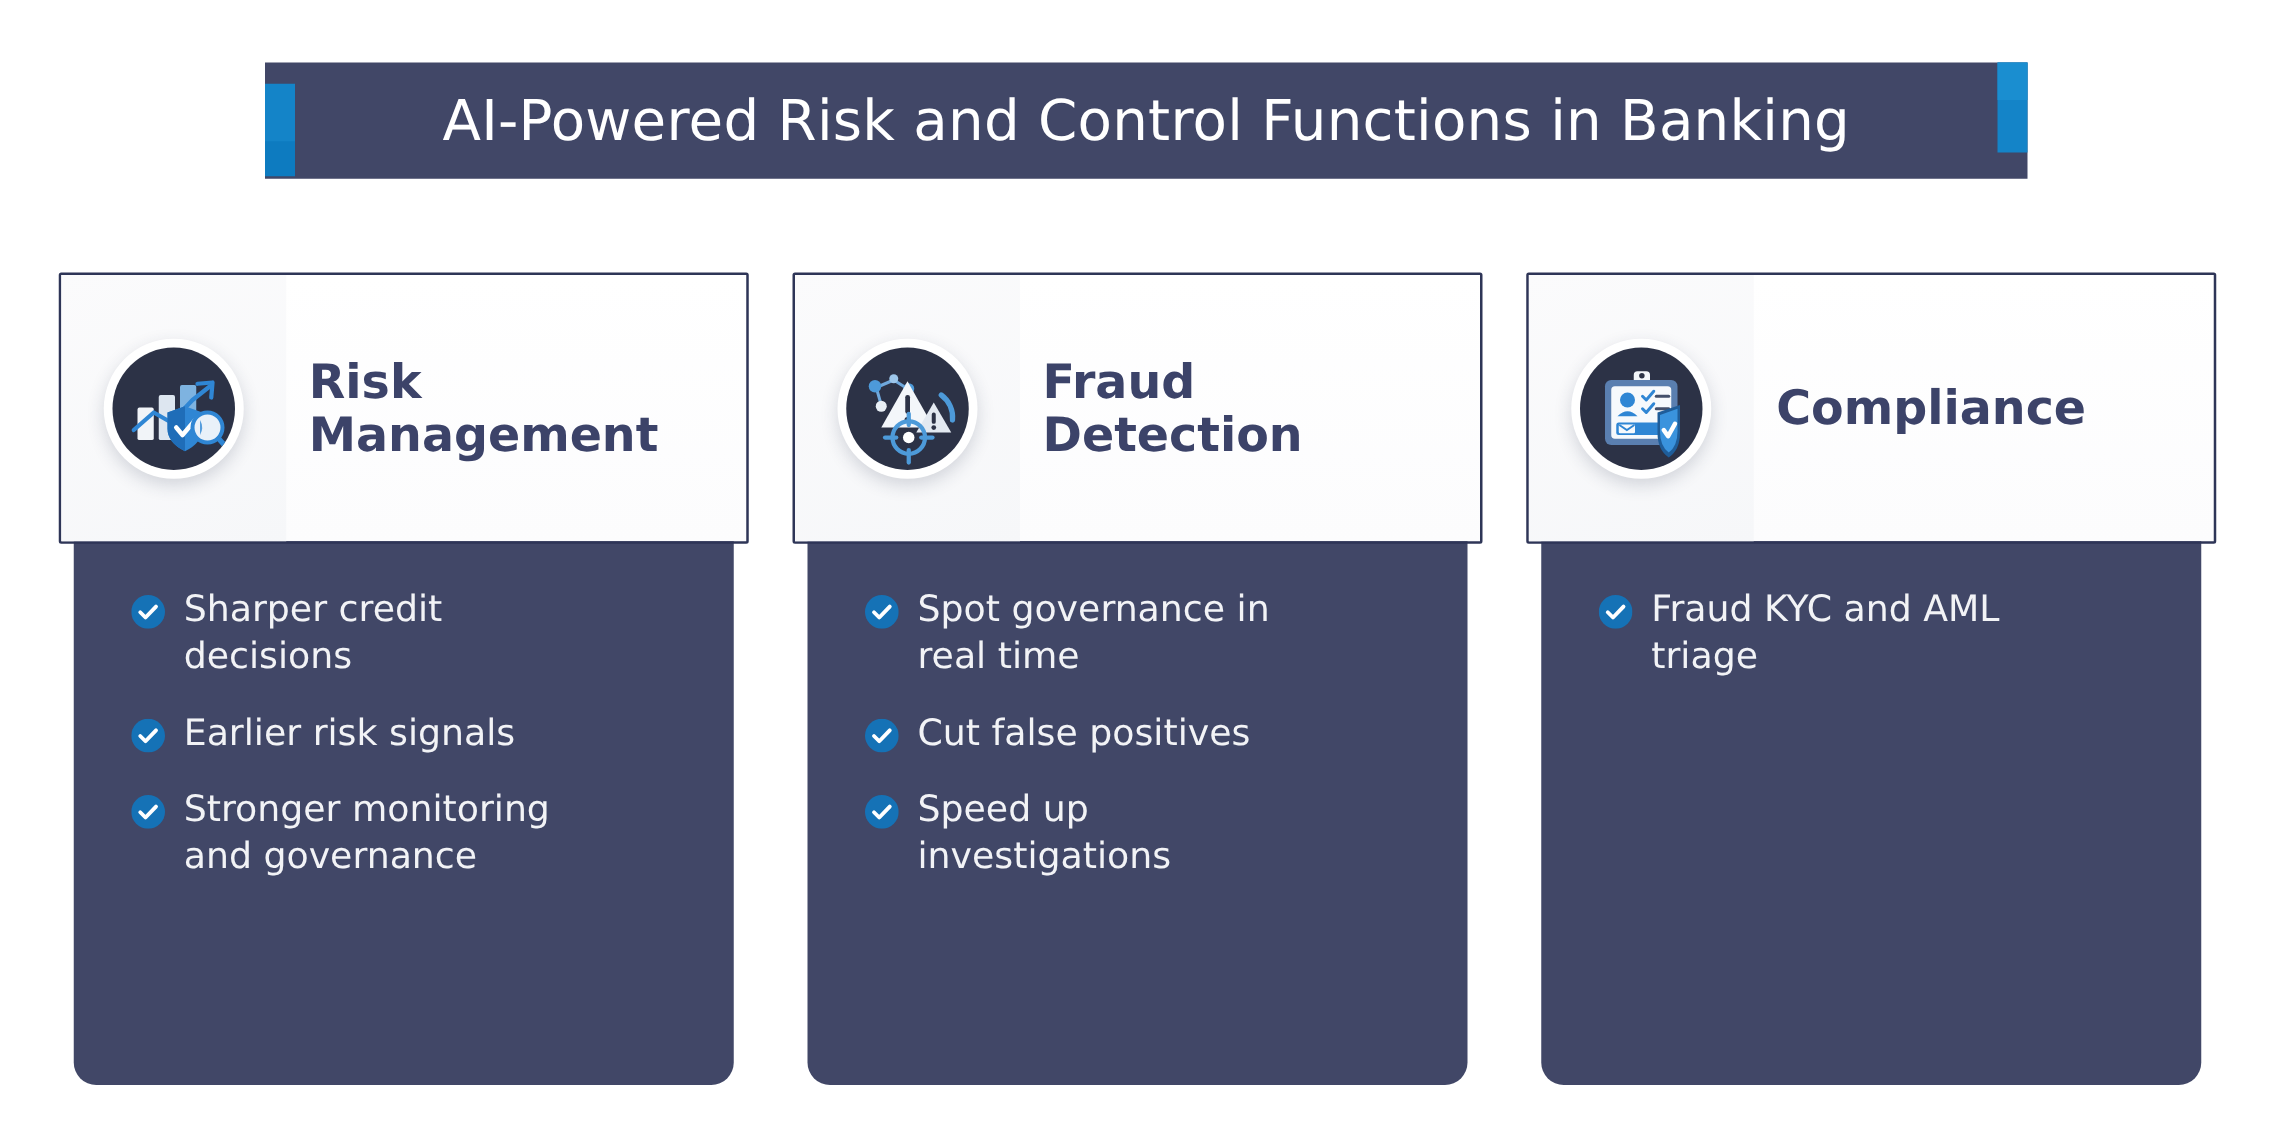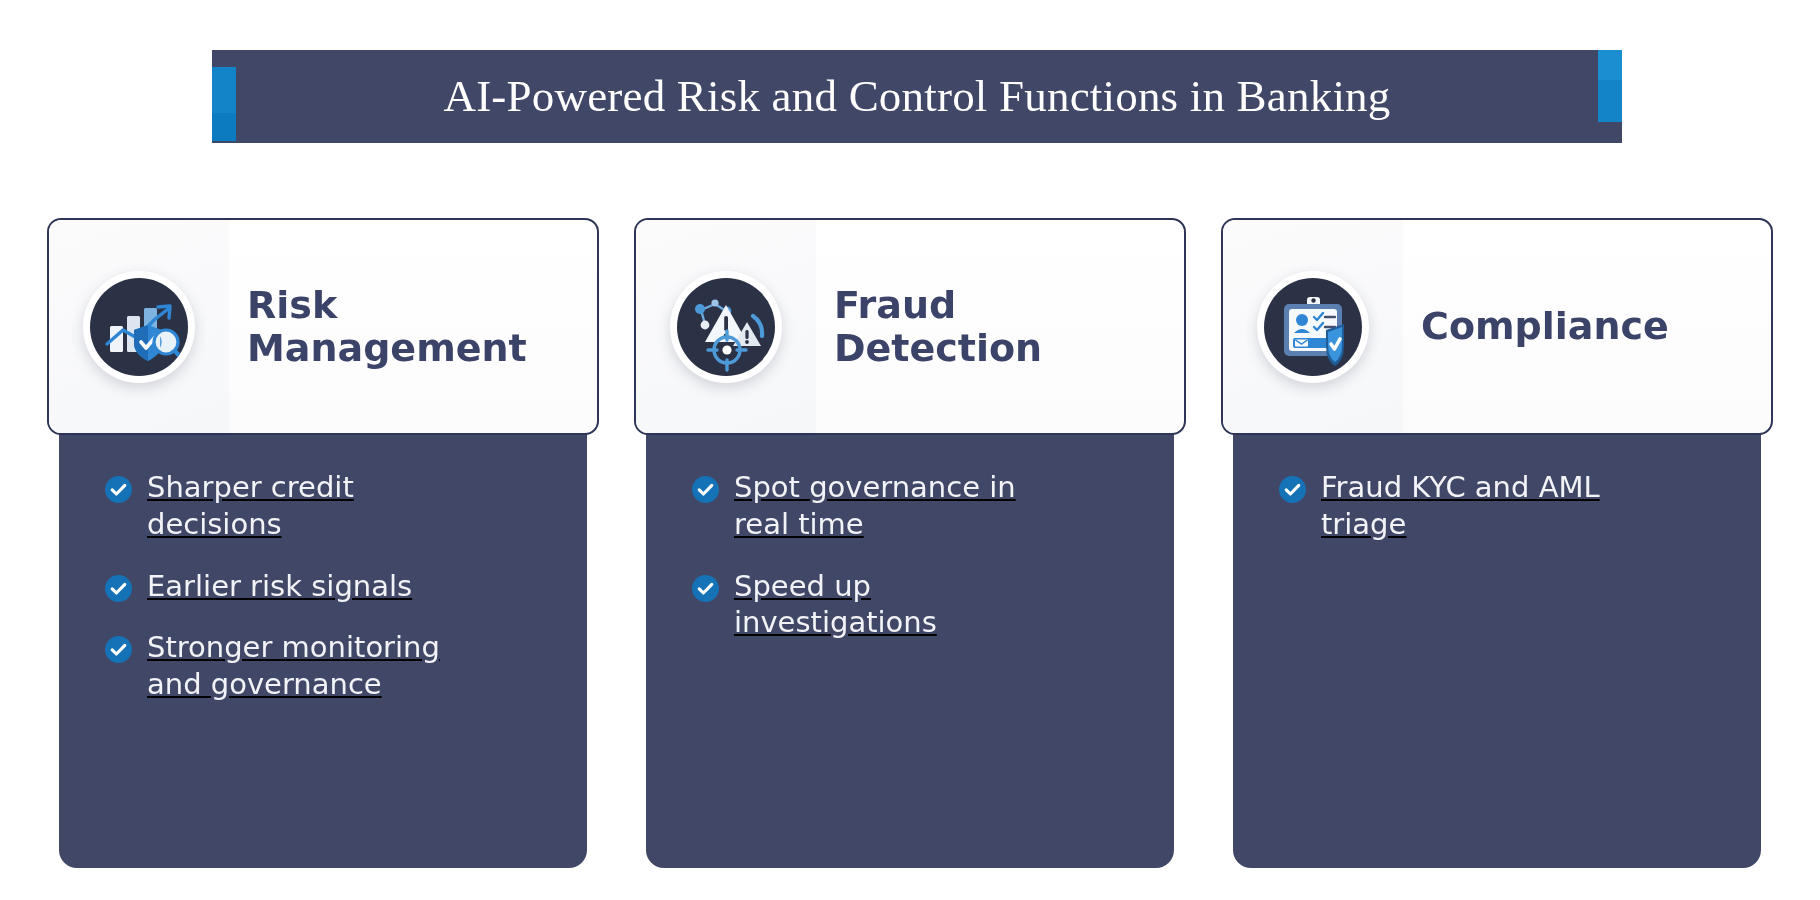--- a/index.html
+++ b/index.html
@@ -33,21 +33,20 @@
   }
 
   .header-title {
     color: #ffffff;
     font-size: 45px;
     font-weight: 400;
     letter-spacing: 0.2px;
     line-height: 1;
     text-align: center;
     white-space: nowrap;
-    font-family: Liberation Serif, serif;
   }
 
   
   .accent-left {
     position: absolute;
     left: 212px;
     top: 67px;
     width: 24px;
     height: 73px;
     background: #1484c8;
@@ -103,21 +102,21 @@
   }
 
   
   .card-head {
     position: relative;
     z-index: 2;
     width: 552px;
     height: 217px;
     background: linear-gradient(180deg, #ffffff 0%, #fcfcfd 100%);
     border: 2px solid #2e3557;
-    border-radius: 14px;
+    border-radius: 2px;
     display: flex;
     align-items: center;
     padding-left: 0;
     overflow: hidden;
   }
 
   .icon-wrap {
     width: 180px;
     height: 217px;
     flex: 0 0 180px;
@@ -164,21 +163,20 @@
   .card-body {
     position: absolute;
     left: 12px;
     top: 196px;
     width: 528px;
     height: 454px;
     background: #414767;
     border-radius: 0 0 18px 18px;
     z-index: 1;
     padding: 55px 28px 30px 46px;
-    text-decoration: underline;
   }
 
   .bullet-list { list-style: none; }
 
   .bullet {
     display: flex;
     align-items: flex-start;
     gap: 15px;
     margin-bottom: 25px;
   }
@@ -281,20 +279,29 @@
       <div class="card-body">
         <ul class="bullet-list">
           <li class="bullet">
             <span class="check-icon">
               <svg width="27" height="27" viewBox="0 0 27 27">
                 <circle cx="13.5" cy="13.5" r="13.5" fill="#1572b6"></circle>
                 <path d="M7.2 13.8 L11.4 18 L19.8 9.3" stroke="#ffffff" stroke-width="3.1" fill="none" stroke-linecap="round" stroke-linejoin="round"></path>
               </svg>
             </span>
             <span class="bullet-text">Spot governance in real time</span>
+          </li>
+          <li class="bullet">
+            <span class="check-icon">
+              <svg width="27" height="27" viewBox="0 0 27 27">
+                <circle cx="13.5" cy="13.5" r="13.5" fill="#1572b6"></circle>
+                <path d="M7.2 13.8 L11.4 18 L19.8 9.3" stroke="#ffffff" stroke-width="3.1" fill="none" stroke-linecap="round" stroke-linejoin="round"></path>
+              </svg>
+            </span>
+            <span class="bullet-text">Cut false positives</span>
           </li>
           <li class="bullet">
             <span class="check-icon">
               <svg width="27" height="27" viewBox="0 0 27 27">
                 <circle cx="13.5" cy="13.5" r="13.5" fill="#1572b6"></circle>
                 <path d="M7.2 13.8 L11.4 18 L19.8 9.3" stroke="#ffffff" stroke-width="3.1" fill="none" stroke-linecap="round" stroke-linejoin="round"></path>
               </svg>
             </span>
             <span class="bullet-text">Speed up investigations</span>
           </li>

